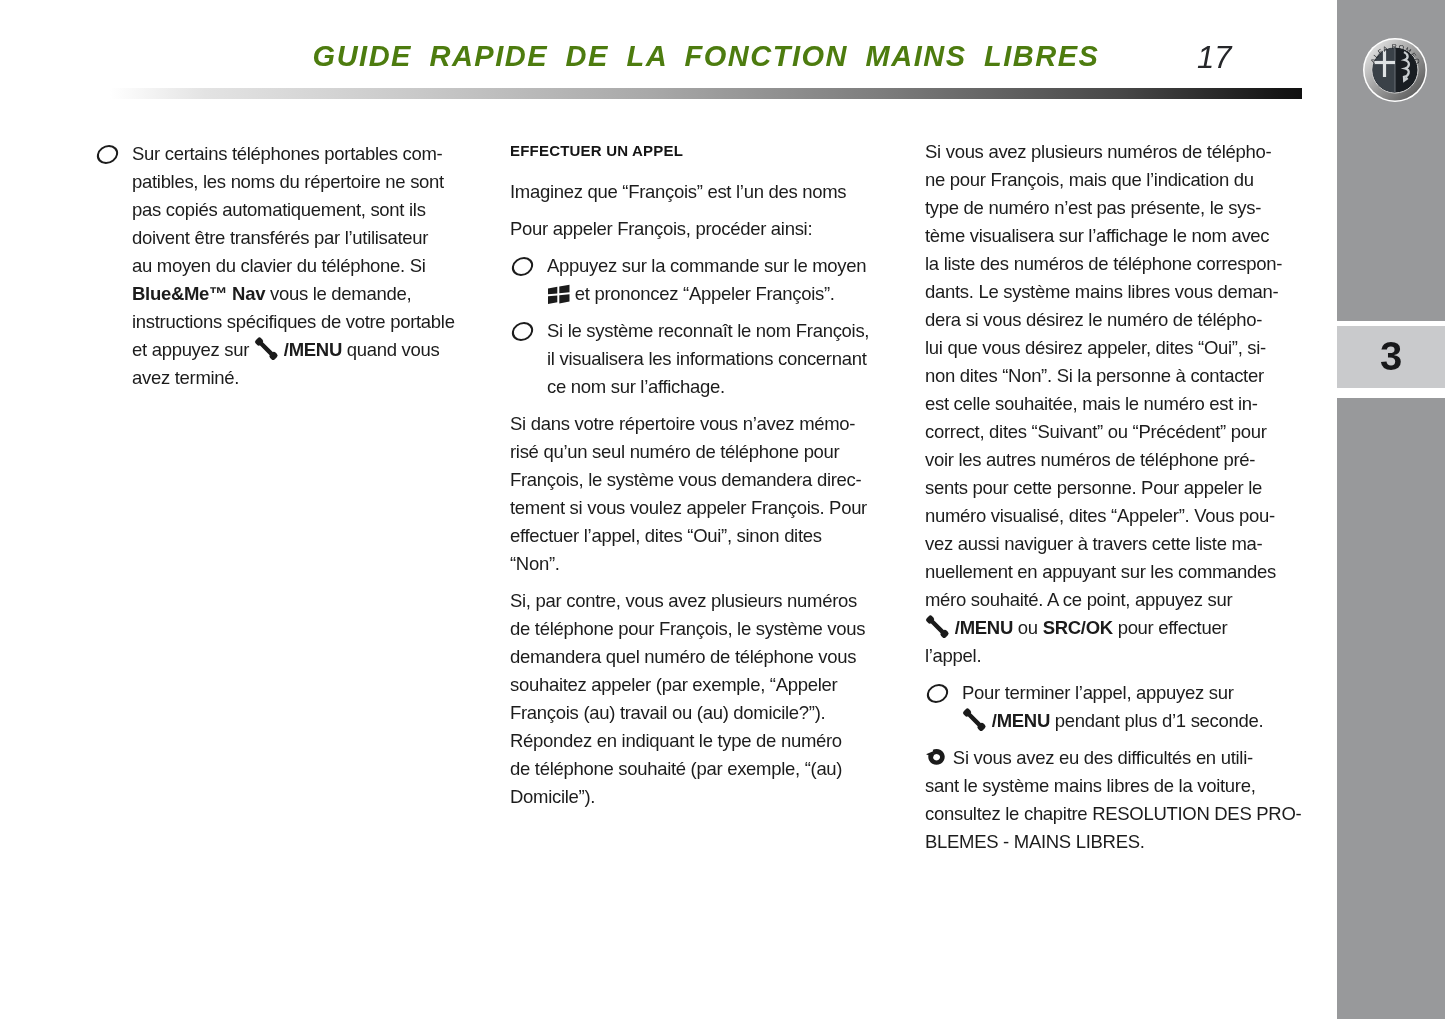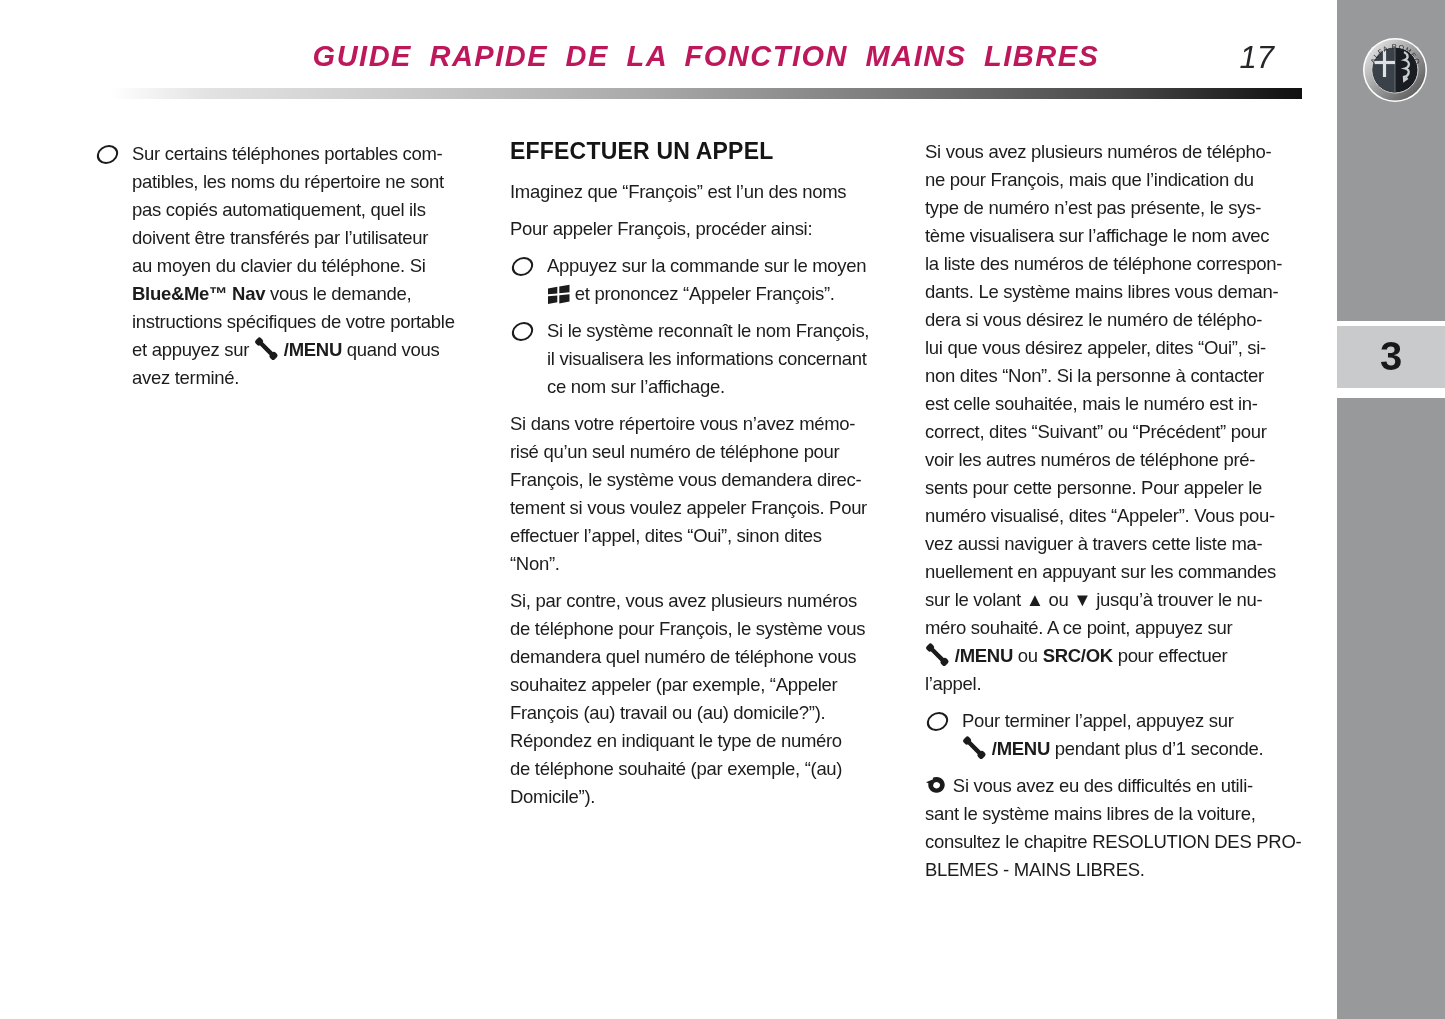--- a/index.html
+++ b/index.html
@@ -9,35 +9,35 @@
   
   .band{position:absolute;left:1337px;top:0;width:108px;height:1019px;background:#98999b;}
   .logo{position:absolute;left:1362px;top:37px;width:66px;height:66px;}
   .tab{position:absolute;left:1337px;top:321px;width:108px;height:62px;background:#c9cacc;
        border-top:5px solid #ffffff;border-bottom:10px solid #ffffff;text-align:center;}
   .tab span{font-size:40px;font-weight:bold;line-height:60px;color:#17181a;}
 
   
   .hdr-title{position:absolute;left:110px;top:40px;width:1192px;text-align:center;
              font-style:italic;font-weight:bold;font-size:29px;letter-spacing:1.5px;
-             word-spacing:8px;color:#be185d;white-space:nowrap;}
-  .hdr-num{position:absolute;left:1197px;top:40px;width:77px;text-align:right;
+             word-spacing:8px;color:#4d7c0f;white-space:nowrap;}
+  .hdr-num{position:absolute;left:1197px;top:40px;width:77px;text-align:left;
            font-style:italic;font-size:31px;color:#26272a;}
   .rule{position:absolute;left:110px;top:88px;width:1192px;height:11px;
         background:linear-gradient(90deg,rgba(255,255,255,0) 0%,#e3e3e3 8%,#cacaca 25%,
                    #a9a9a9 45%,#7c7c7c 65%,#474747 85%,#161616 98%,#111111 100%);}
 
   
   .cols{position:absolute;left:95px;top:138px;display:flex;gap:20px;
         font-size:18.5px;line-height:28px;letter-spacing:-0.3px;color:#1c1c1c;}
   .col{width:395px;}
   .tl{white-space:nowrap;}
   .b{font-weight:bold;}
   .para{margin:0 0 9px 0;}
-  .h2{font-size:23px;font-weight:bold;letter-spacing:0.2px;line-height:26px;
+  .h2{font-size:15px;font-weight:bold;letter-spacing:0.2px;line-height:26px;
       margin:0 0 14px 0;color:#151515;}
   .bullet{display:flex;margin:2px 0 9px 0;}
   .bmark{flex:0 0 37px;}
   .bcontent{flex:1;min-width:0;}
   .circle{display:inline-block;width:17px;height:15px;border:2.4px solid #1c1c1c;
           border-radius:50%;transform:skewX(-10deg);margin:5px 0 0 2px;}
   svg.inline{vertical-align:-4px;}
 </style>
 </head>
 <body>
@@ -81,21 +81,21 @@
   <div class="cols">
 
     <div class="col">
       <div class="bullet">
         <div class="bmark">
           <span class="circle"></span>
         </div>
         <div class="bcontent">
             <div class="tl"><span>Sur certains téléphones portables com-</span></div>
             <div class="tl"><span>patibles, les noms du répertoire ne sont</span></div>
-            <div class="tl"><span>pas copiés automatiquement, quel ils</span></div>
+            <div class="tl"><span>pas copiés automatiquement, sont ils</span></div>
             <div class="tl"><span>doivent être transférés par l’utilisateur</span></div>
             <div class="tl"><span>au moyen du clavier du téléphone. Si</span></div>
             <div class="tl"><span class="b">Blue&amp;Me™ Nav</span><span> vous le demande,</span></div>
             <div class="tl"><span>instructions spécifiques de votre portable</span></div>
             <div class="tl"><span>et appuyez sur </span>
   <svg class="inline" width="25" height="23" viewBox="0 0 25 23" overflow="visible">
     <g transform="rotate(45 12.5 11.5)" fill="#1b1b1b">
       <rect x="-1" y="8" width="6.6" height="7.6" rx="2.4"></rect>
       <rect x="19.4" y="8" width="6.6" height="7.6" rx="2.4"></rect>
       <rect x="3" y="9.6" width="19" height="4.4" rx="2.2"></rect>
@@ -174,21 +174,20 @@
           <div class="tl"><span>dera si vous désirez le numéro de télépho-</span></div>
           <div class="tl"><span>lui que vous désirez appeler, dites “Oui”, si-</span></div>
           <div class="tl"><span>non dites “Non”. Si la personne à contacter</span></div>
           <div class="tl"><span>est celle souhaitée, mais le numéro est in-</span></div>
           <div class="tl"><span>correct, dites “Suivant” ou “Précédent” pour</span></div>
           <div class="tl"><span>voir les autres numéros de téléphone pré-</span></div>
           <div class="tl"><span>sents pour cette personne. Pour appeler le</span></div>
           <div class="tl"><span>numéro visualisé, dites “Appeler”. Vous pou-</span></div>
           <div class="tl"><span>vez aussi naviguer à travers cette liste ma-</span></div>
           <div class="tl"><span>nuellement en appuyant sur les commandes</span></div>
-          <div class="tl"><span>sur le volant ▲ ou ▼ jusqu’à trouver le nu-</span></div>
           <div class="tl"><span>méro souhaité. A ce point, appuyez sur</span></div>
           <div class="tl">
   <svg class="inline" width="25" height="23" viewBox="0 0 25 23" overflow="visible">
     <g transform="rotate(45 12.5 11.5)" fill="#1b1b1b">
       <rect x="-1" y="8" width="6.6" height="7.6" rx="2.4"></rect>
       <rect x="19.4" y="8" width="6.6" height="7.6" rx="2.4"></rect>
       <rect x="3" y="9.6" width="19" height="4.4" rx="2.2"></rect>
     </g>
   </svg>
 <span class="b">/MENU</span><span> ou </span><span class="b">SRC/OK</span><span> pour effectuer</span></div>

